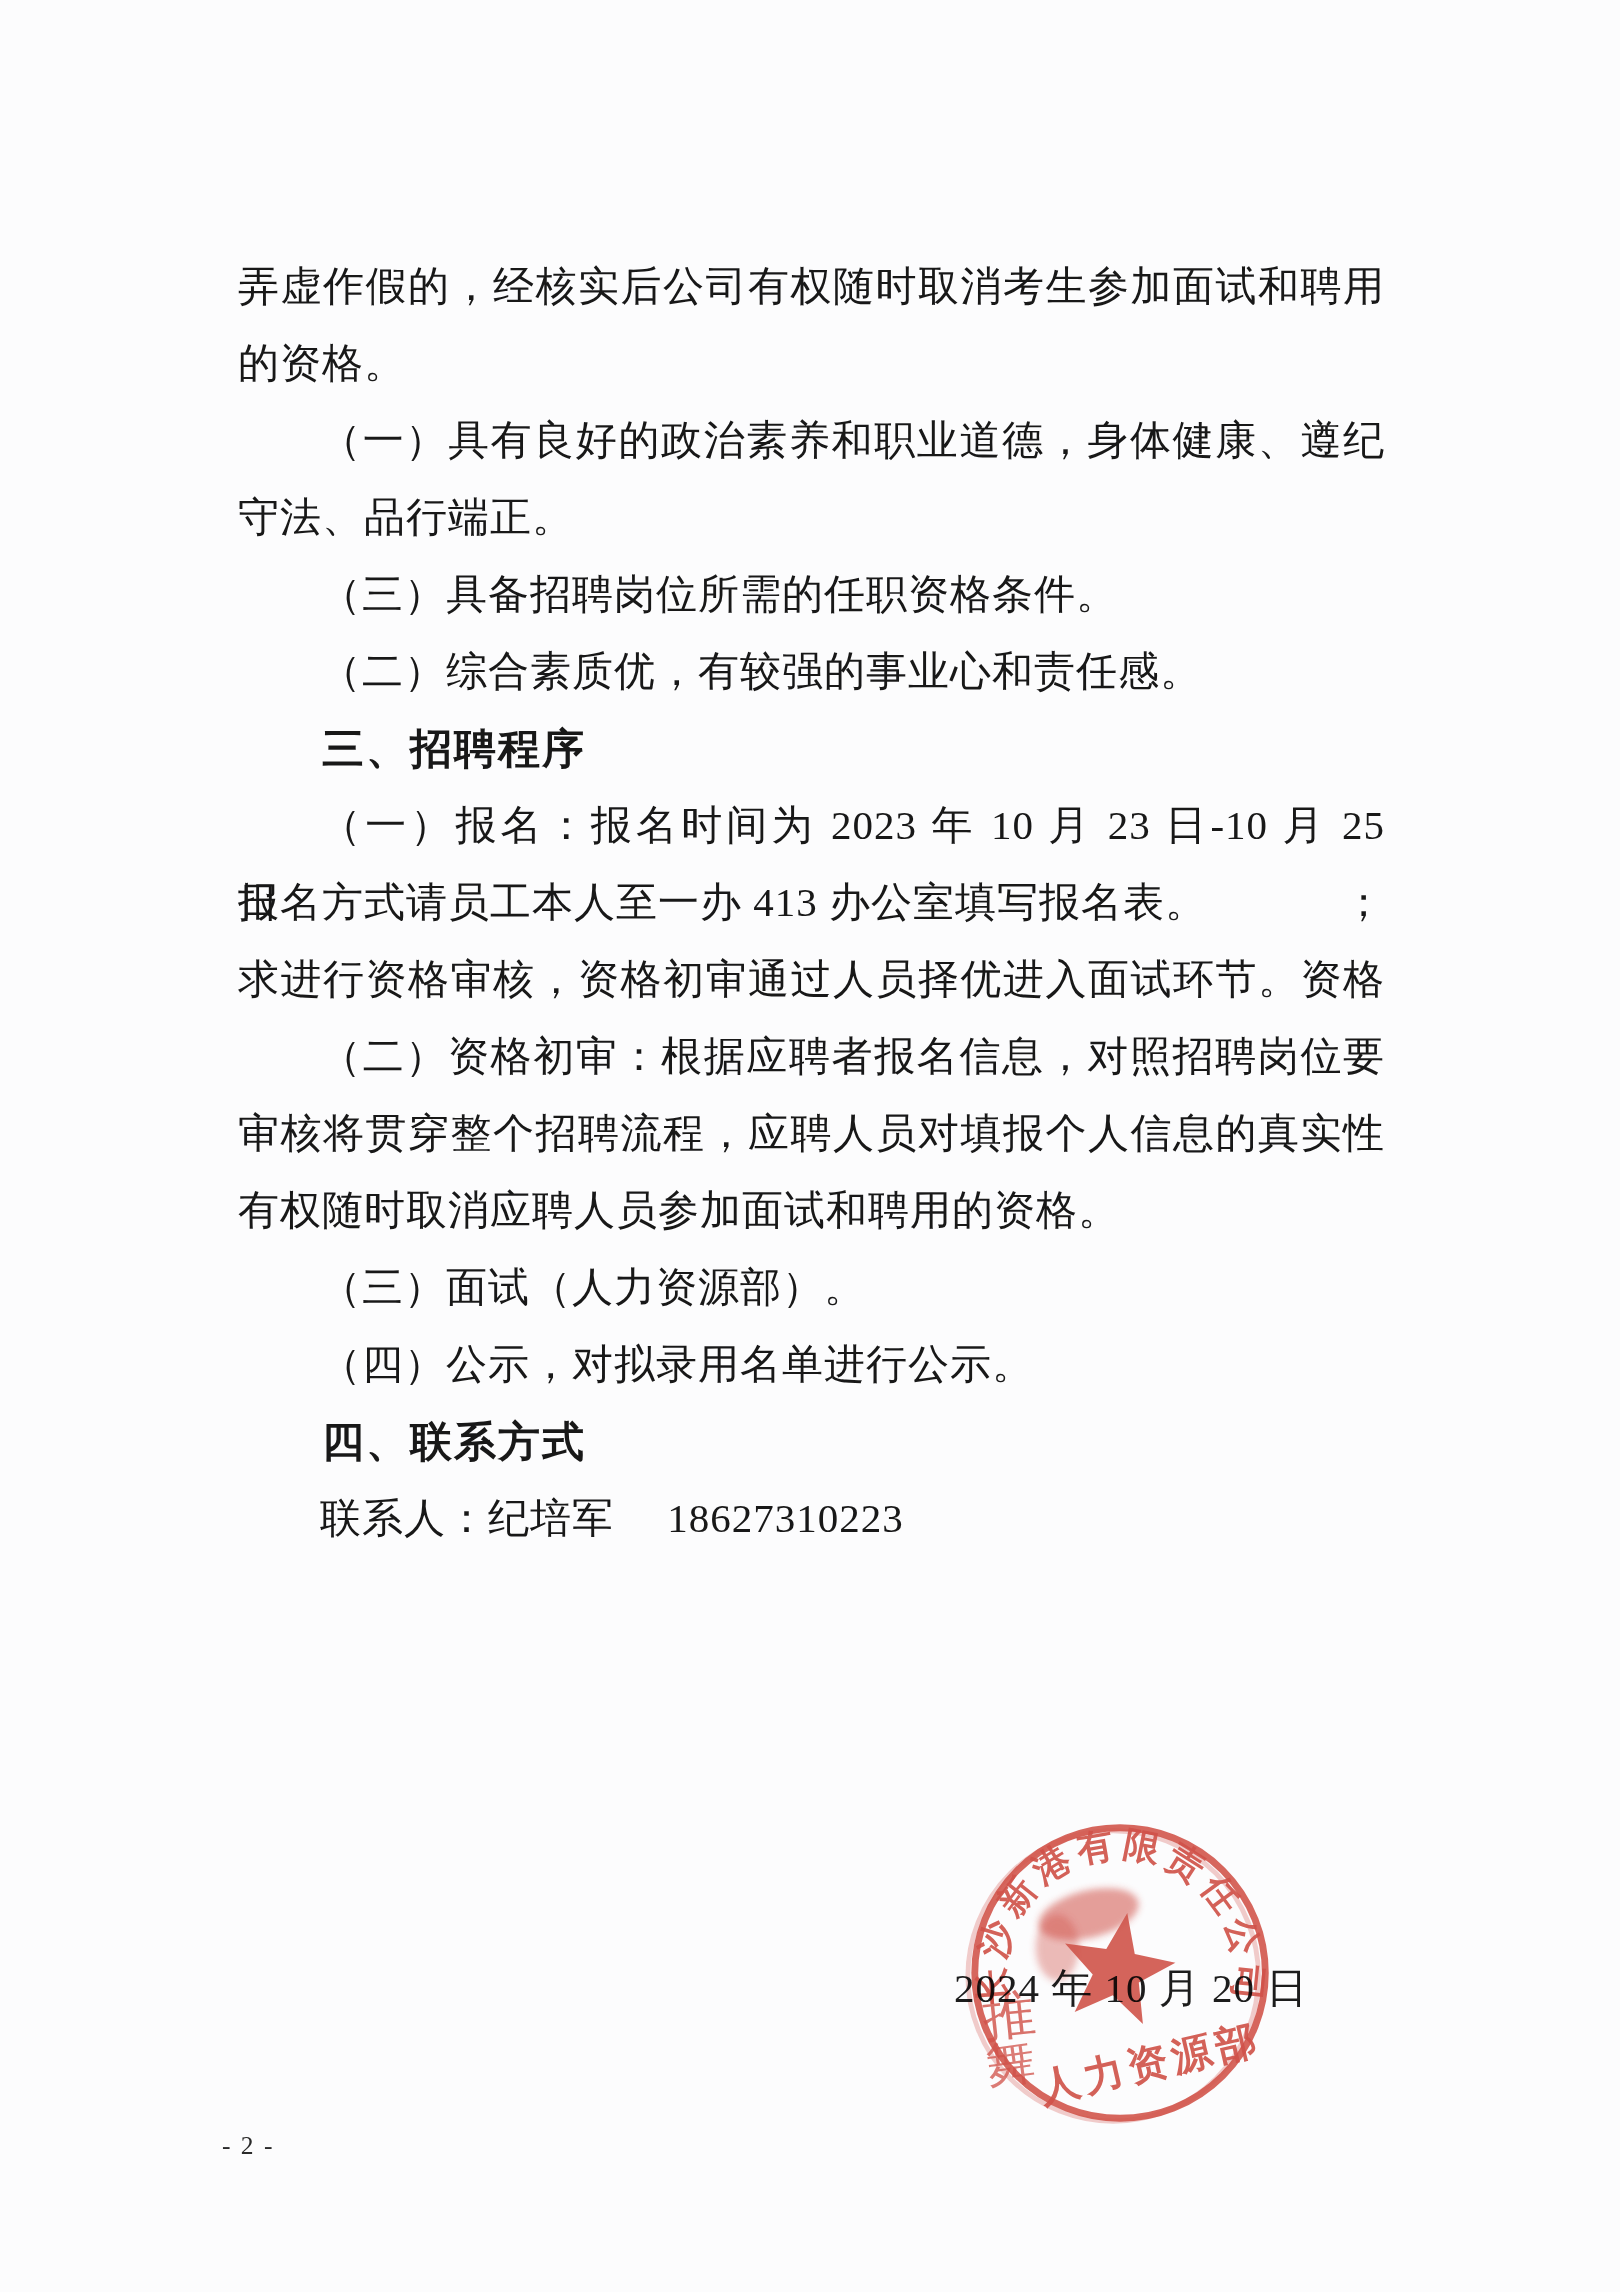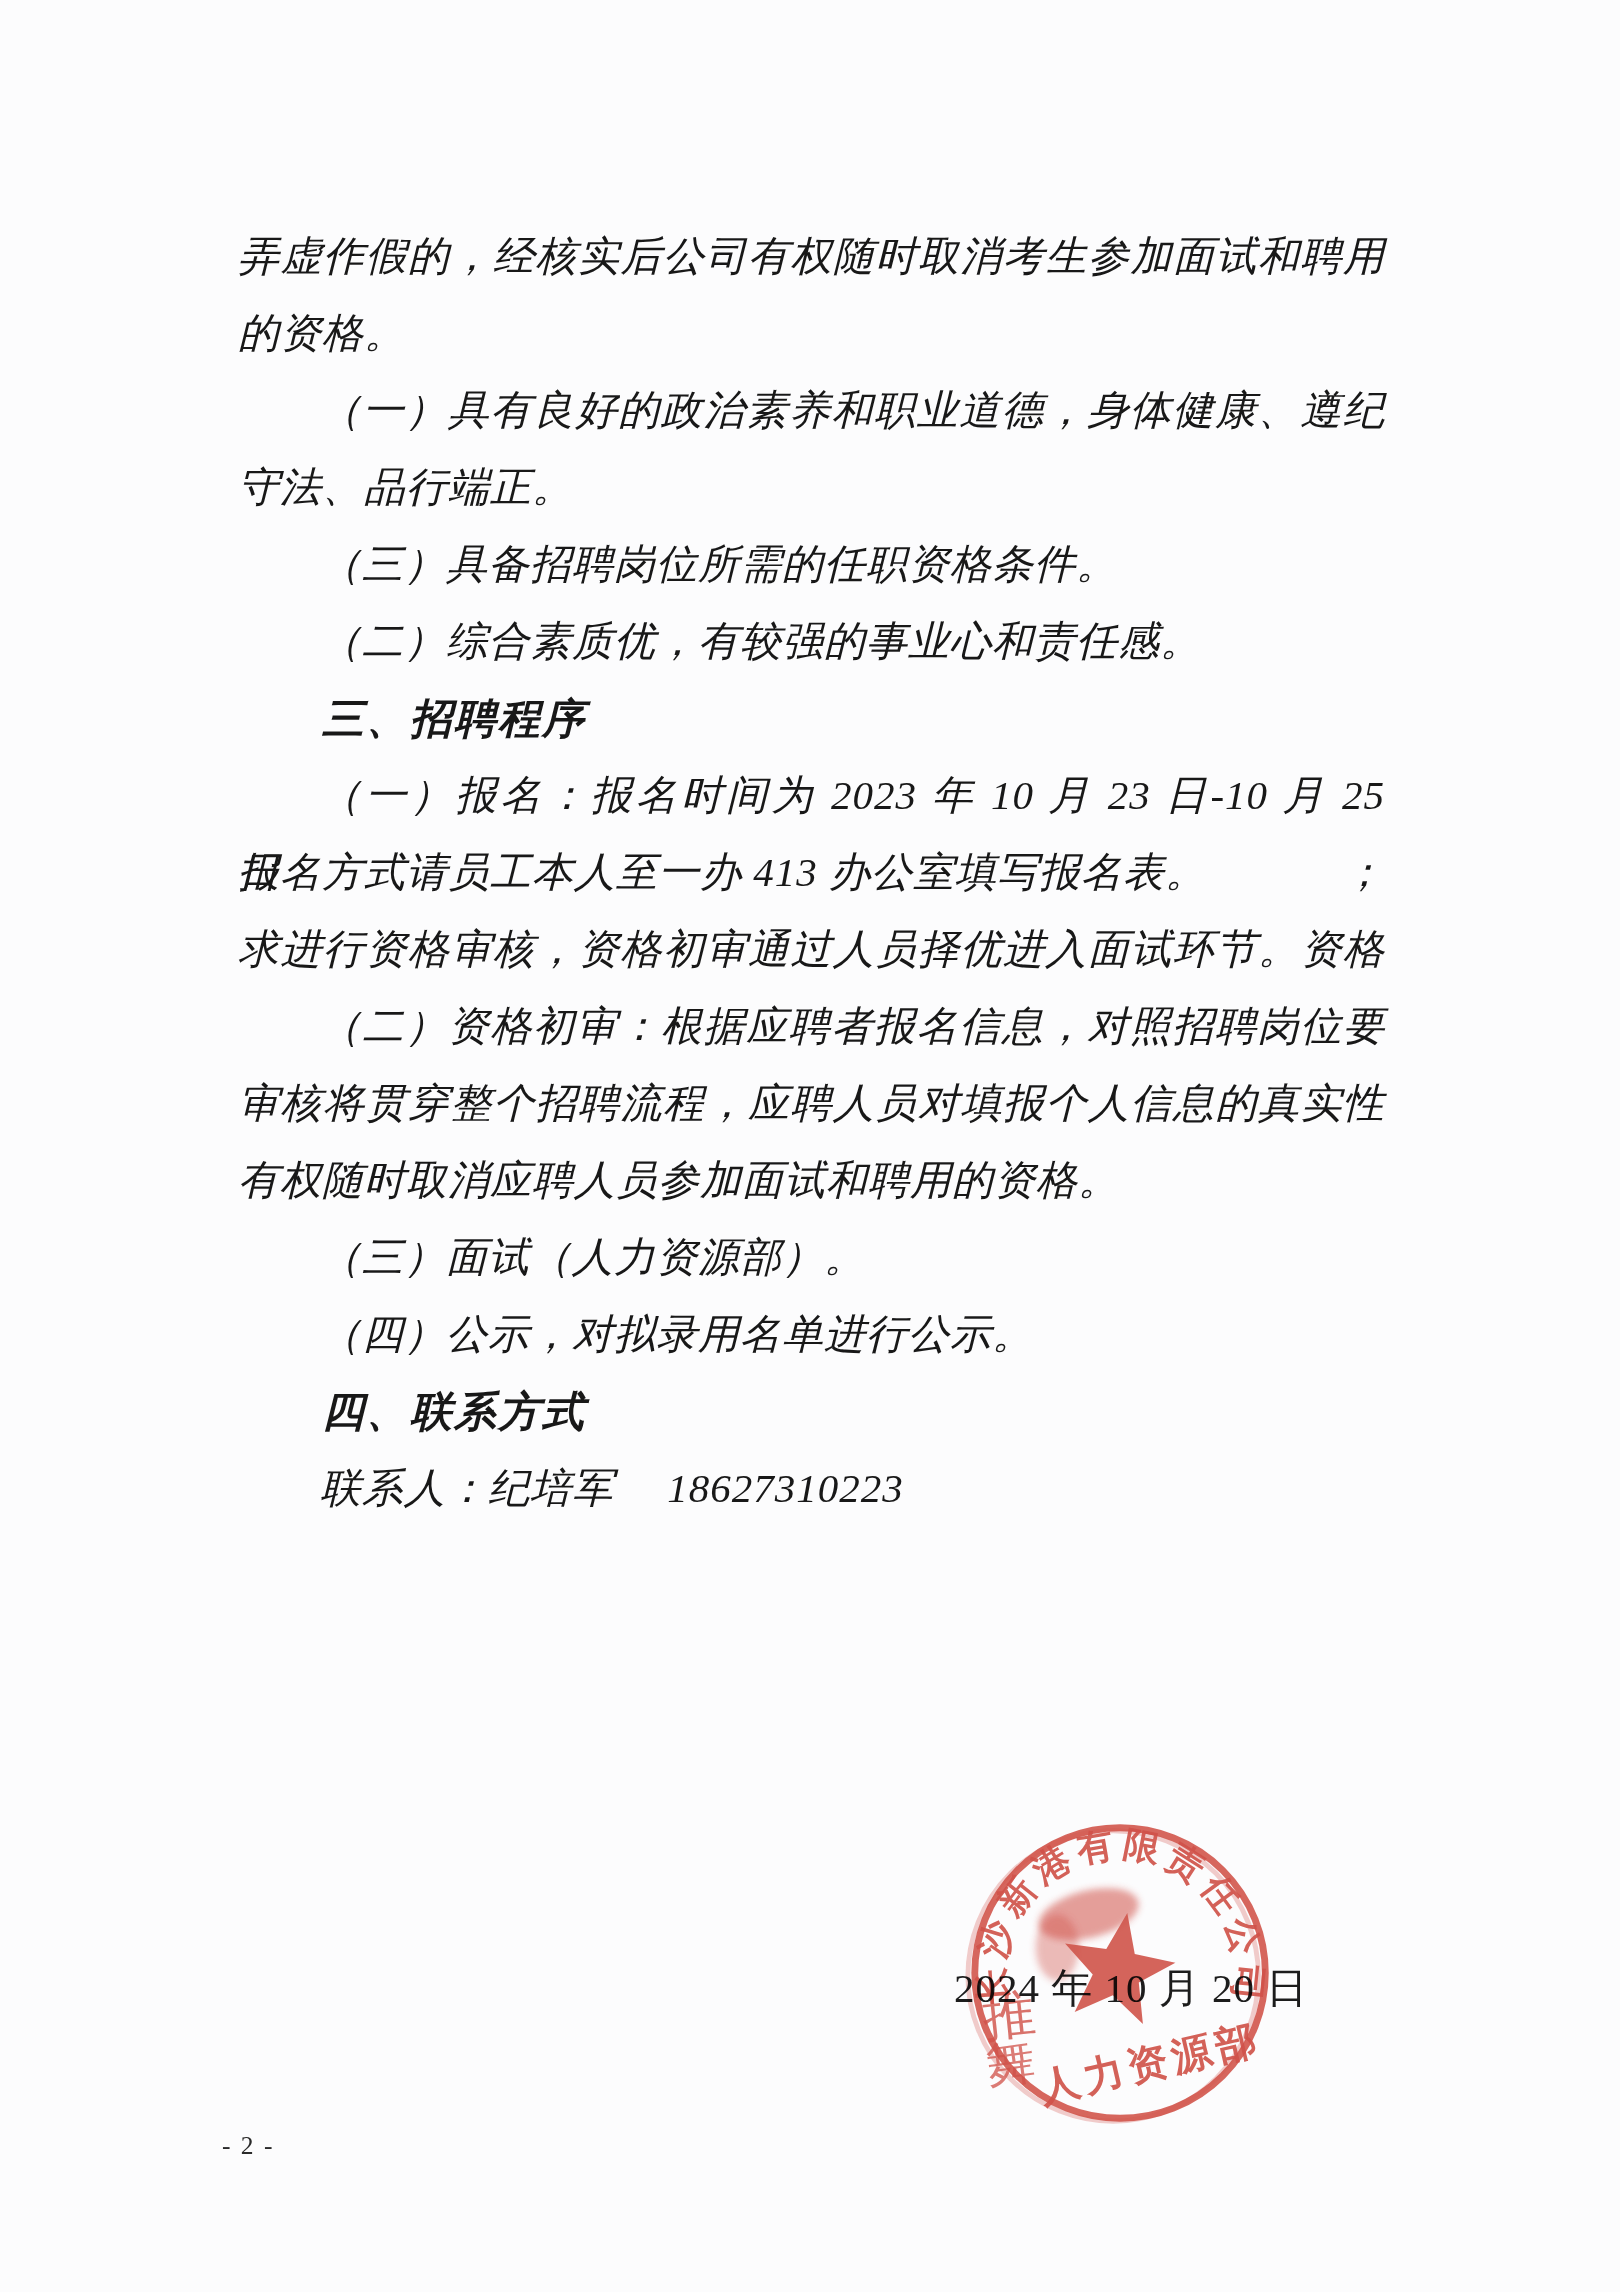--- a/index.html
+++ b/index.html
@@ -6,21 +6,21 @@
   .page{
     position:relative;
     width:1620px;height:2293px;
     background:#fcfcfd;
     overflow:hidden;
     font-family:"Liberation Serif","DejaVu Serif",serif;
     color:#181818;
   }
   .content{
     position:absolute;
-    left:238px;top:218px;width:1147px;font-style:italic;
+    left:238px;top:248px;width:1147px;
   }
   .line{
     height:77px;line-height:77px;
     font-size:41px;
     letter-spacing:1px;
     white-space:pre-wrap;
     overflow:visible;
   }
   .line.indent{text-indent:2em;}
   .line.fill{text-align:justify;text-align-last:justify;}

